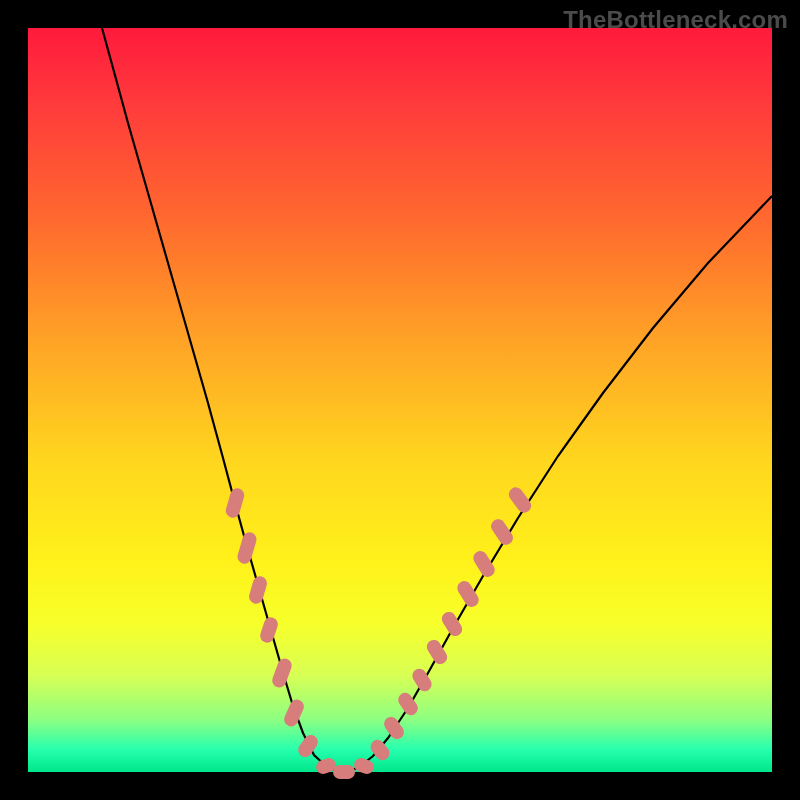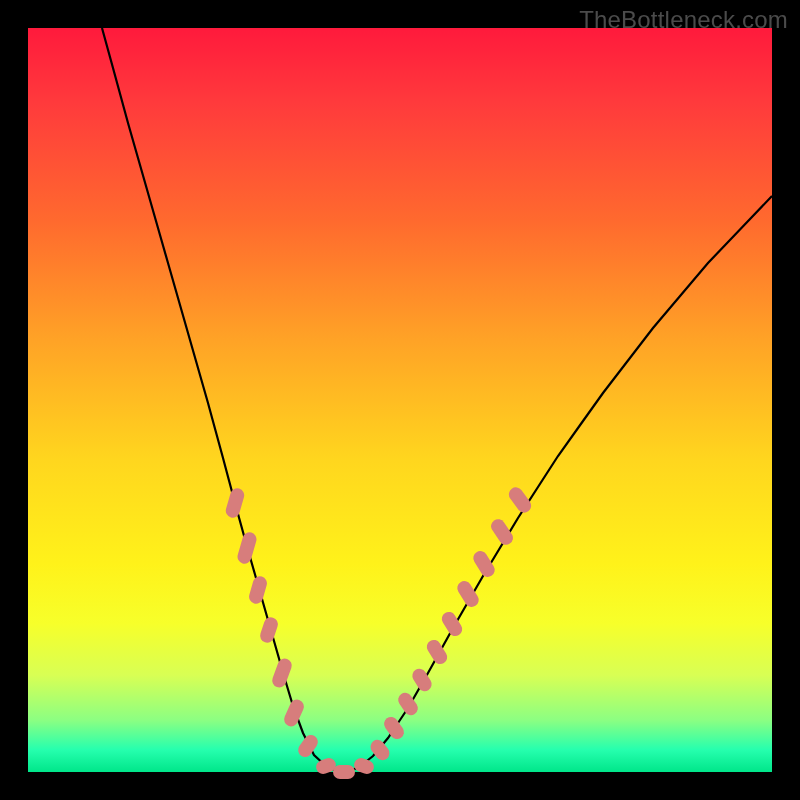--- a/index.html
+++ b/index.html
@@ -29,21 +29,21 @@
       #8cff82 93%,
       #26ffae 97%,
       #00e68a 100%);
   }
   .watermark {
     position: absolute;
     top: 6px;
     right: 12px;
     color: #4b4b4b;
     font-size: 24px;
-    font-weight: 400;
+    font-weight: 700;
     letter-spacing: 0.2px;
   }
   svg.curve {
     position: absolute;
     left: 0;
     top: 0;
     width: 744px;
     height: 744px;
     overflow: visible;
   }

